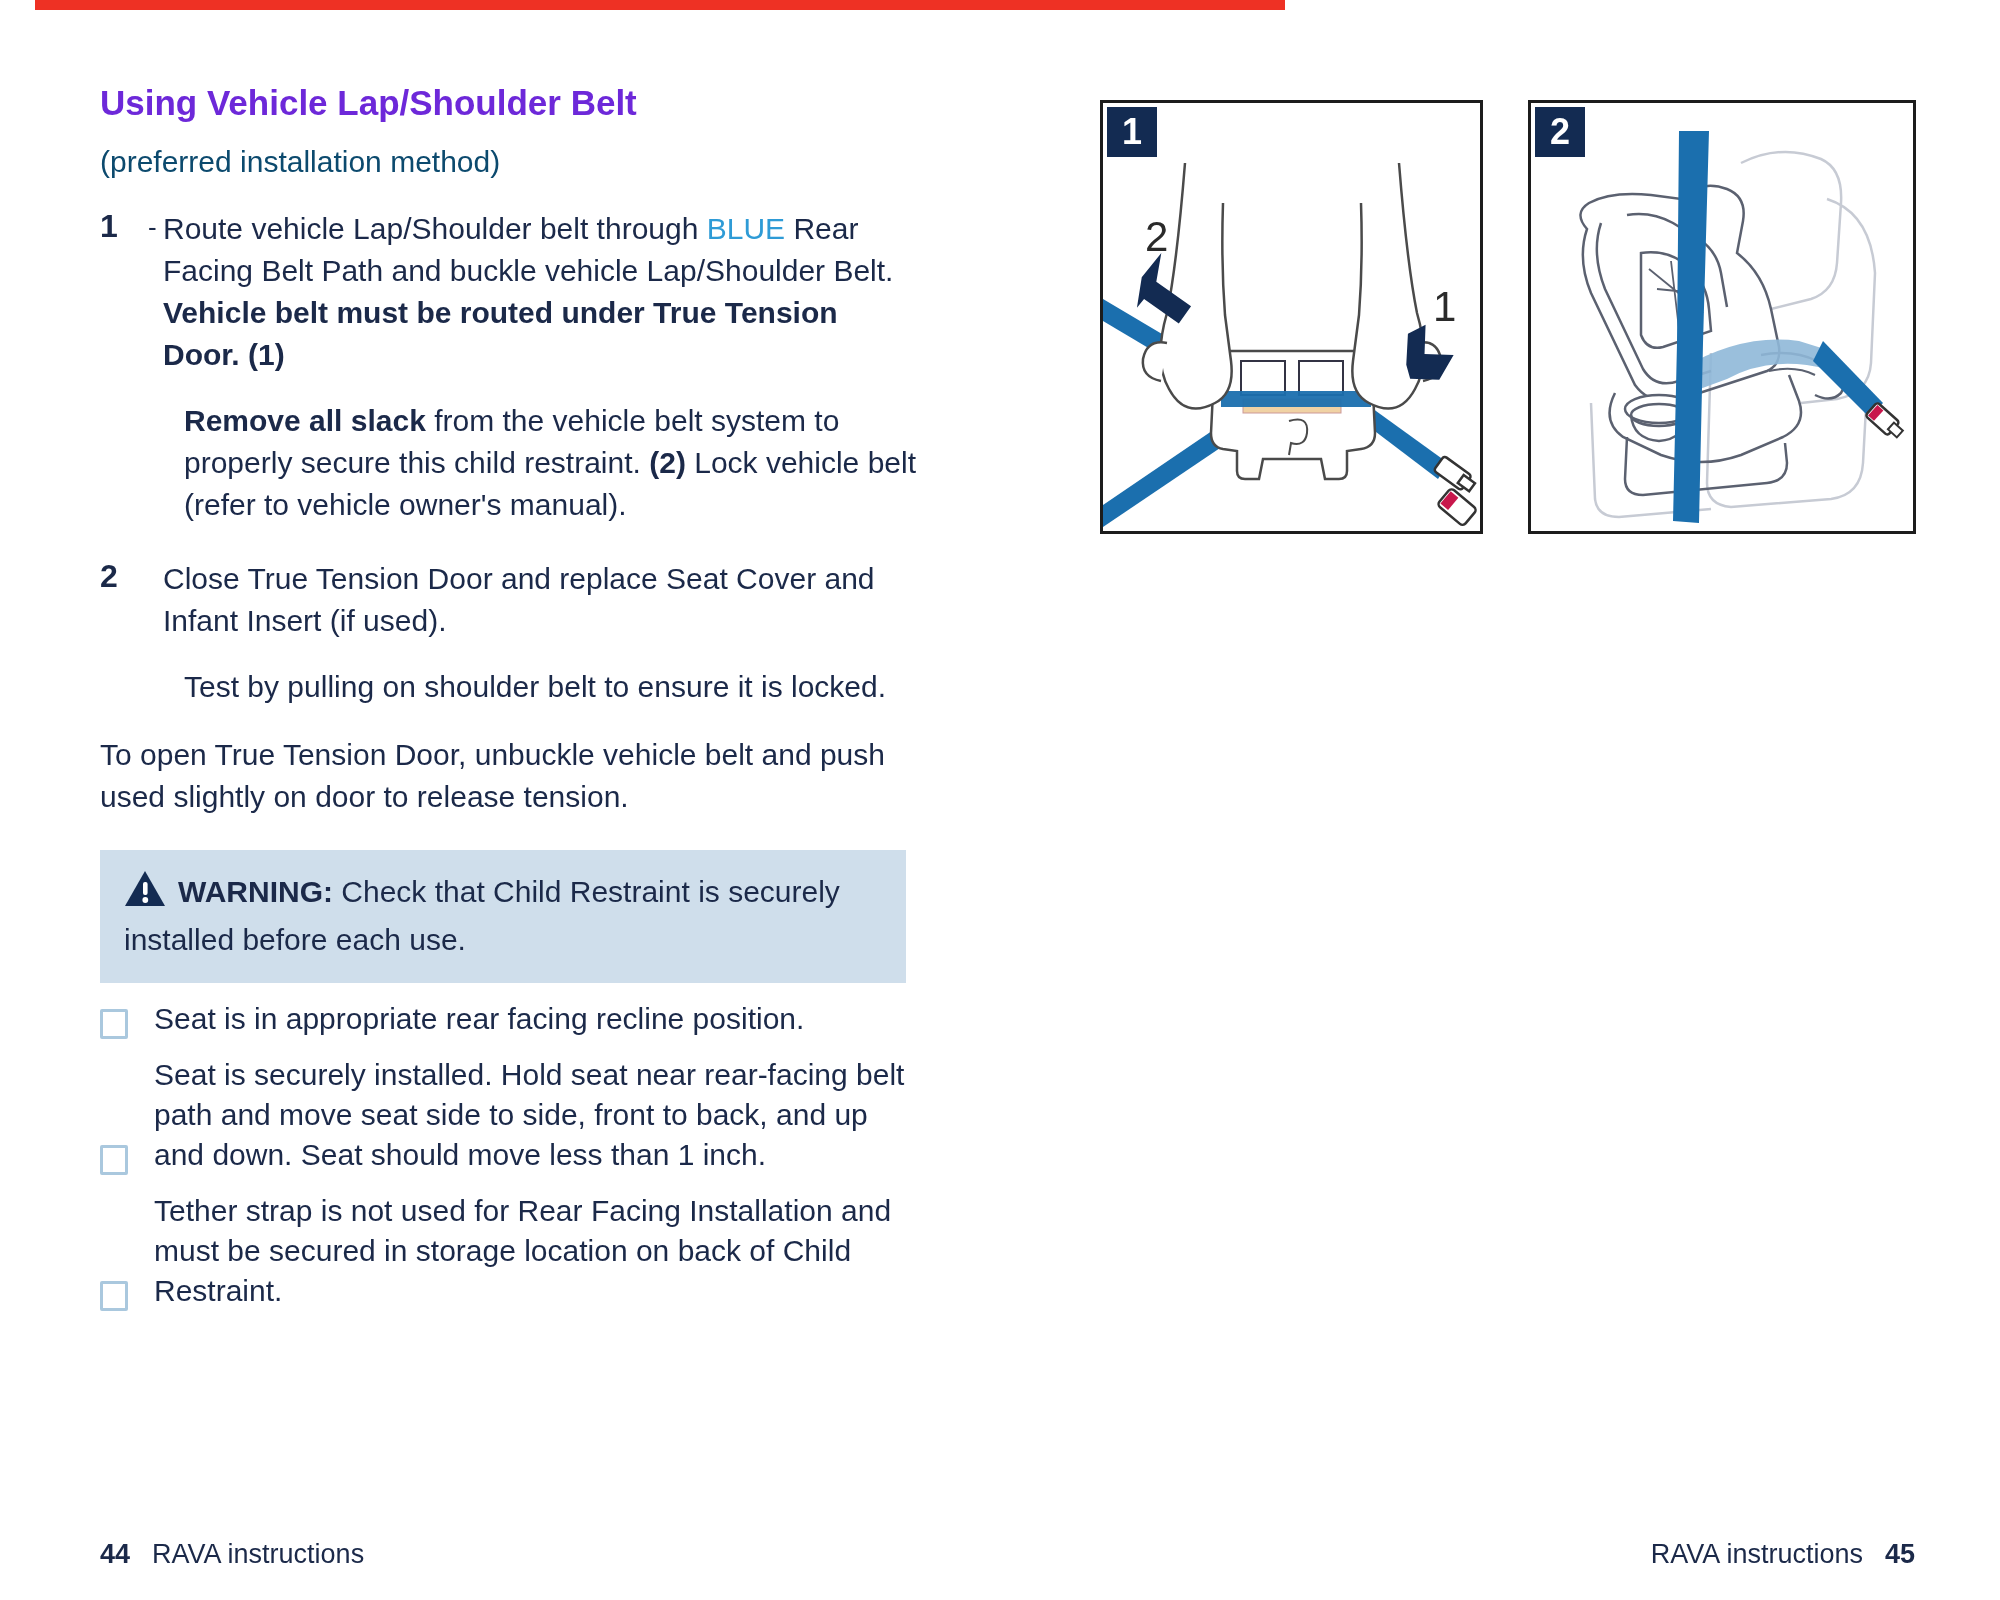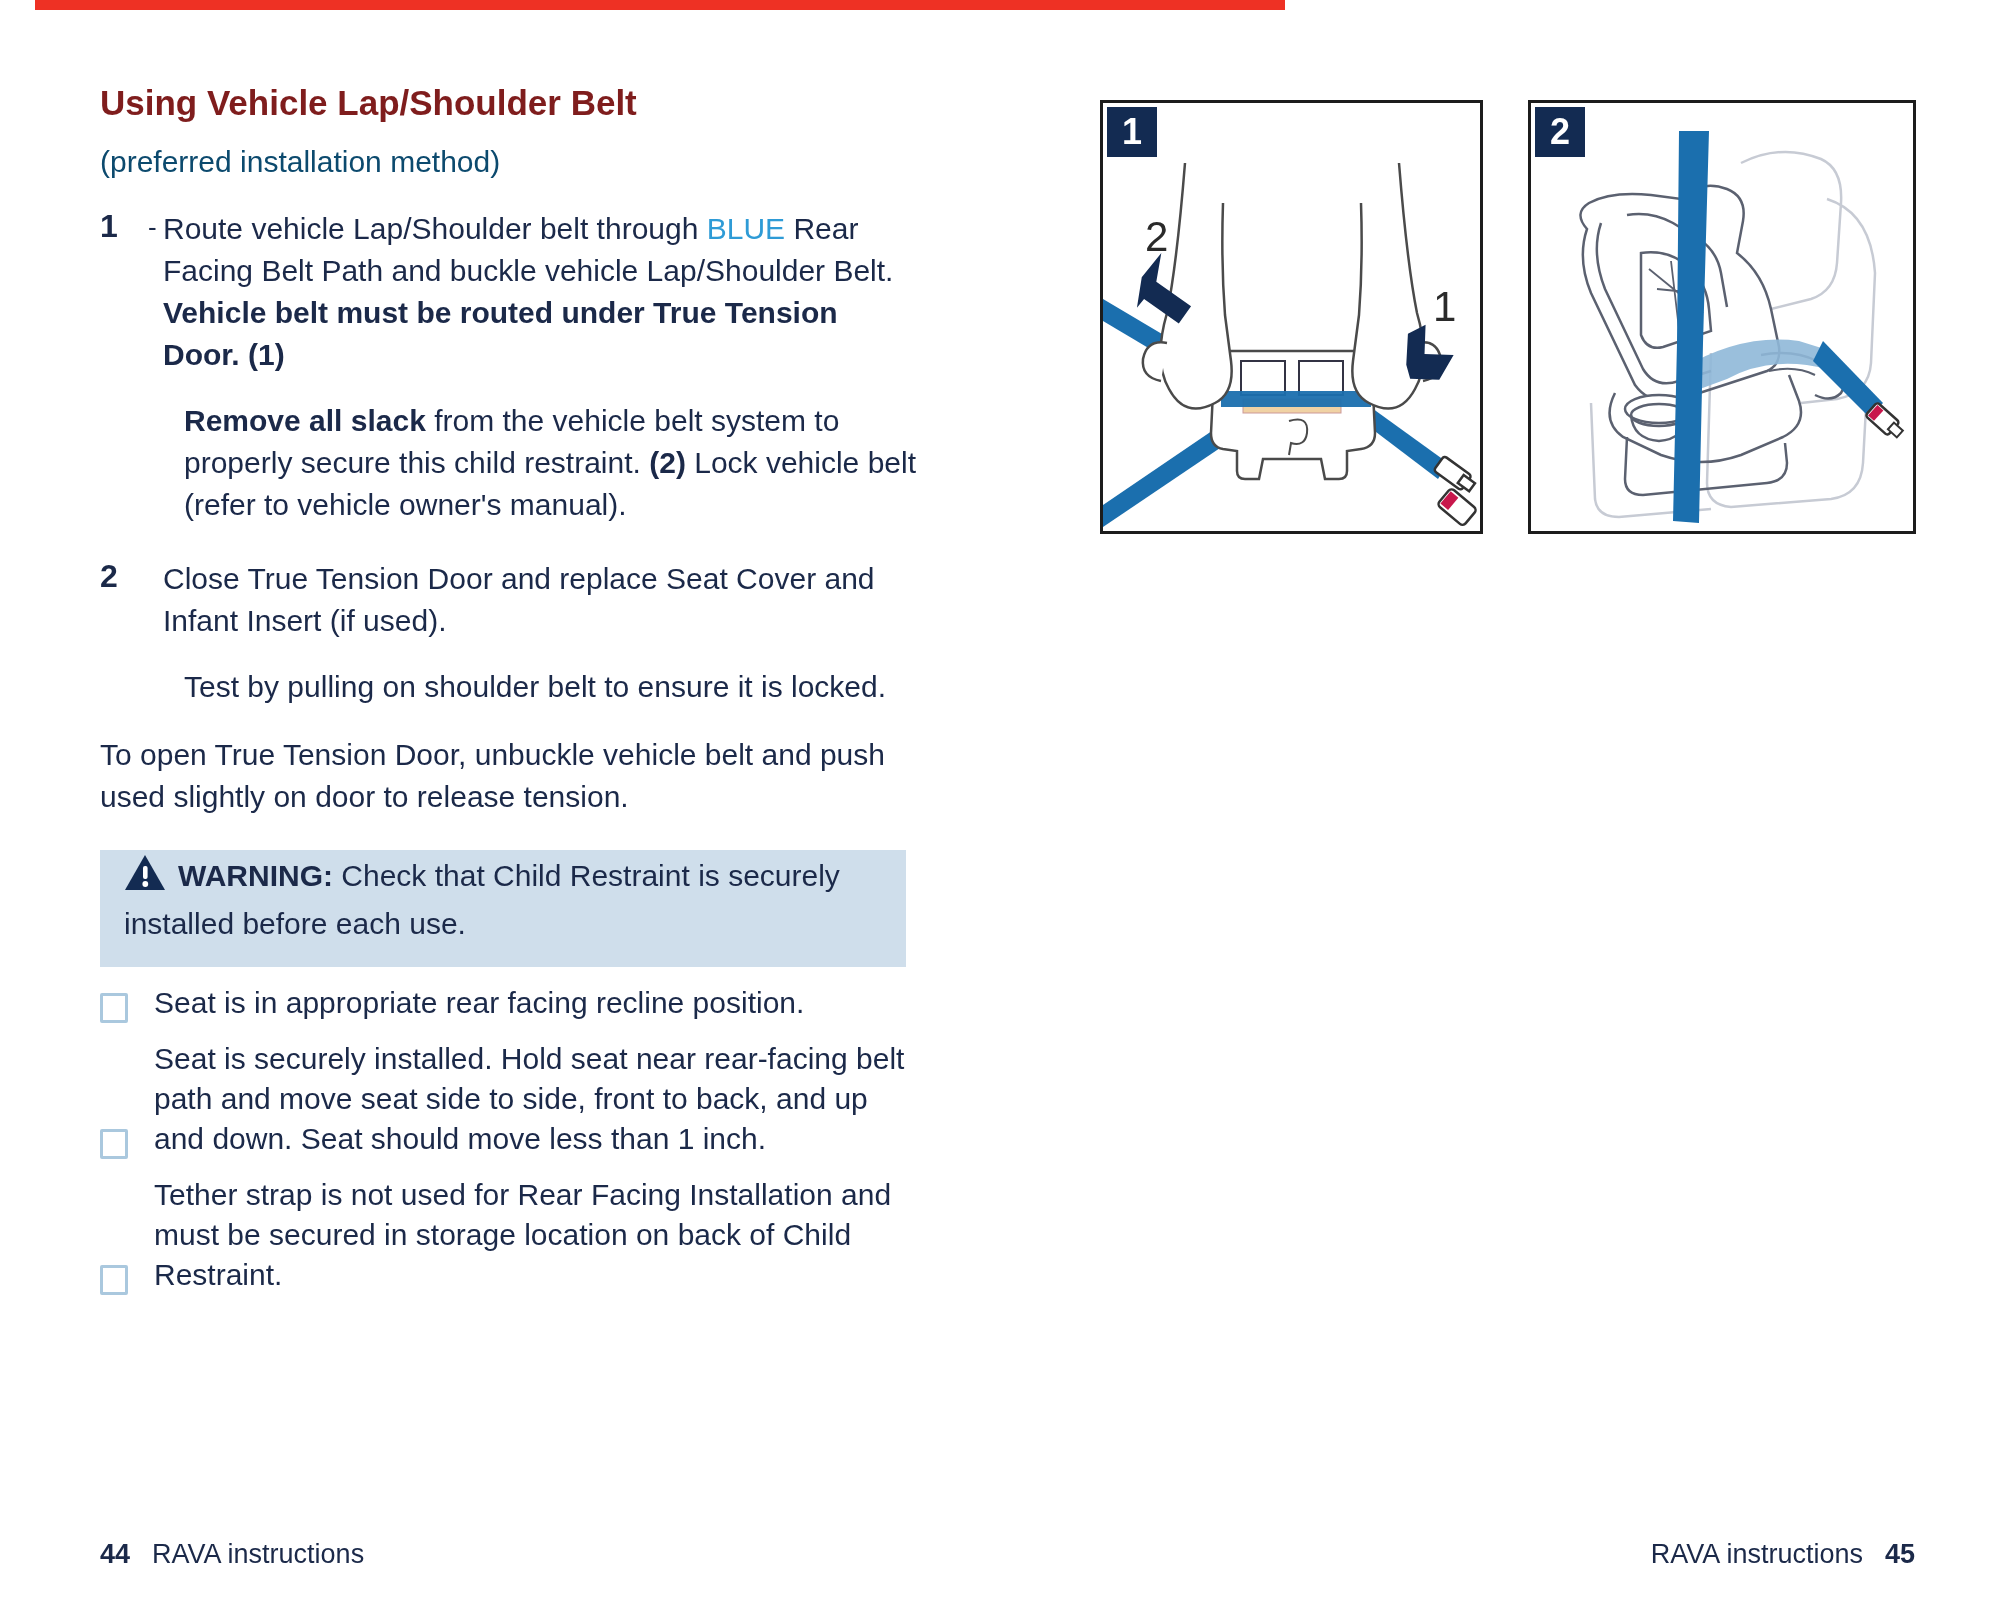--- a/index.html
+++ b/index.html
@@ -6,36 +6,36 @@
   body {
     width:2000px; height:1600px; position:relative;
     background:#ffffff; color:#1b2949;
     font-family:"Liberation Sans", sans-serif;
     overflow:hidden;
   }
   .top-bar { position:absolute; left:35px; top:0; width:1250px; height:10px; background:#ee3124; }
 
   .left-col { position:absolute; left:100px; top:80px; width:812px; }
 
-  .h1 { font-size:35px; font-weight:bold; color:#7f1d1d; line-height:46px; }
+  .h1 { font-size:35px; font-weight:bold; color:#6d28d9; line-height:46px; }
   .h2sub { font-size:30px; color:#0c4a6e; line-height:40px; margin-top:16px; }
 
   .body-text { font-size:30px; line-height:42px; color:#1b2949; }
   .b { font-weight:bold; }
   .blue-word { color:#2e9bd6; }
 
   .step { display:flex; margin-top:26px; }
   .step-num { width:48px; font-size:32px; font-weight:bold; color:#1b2949; flex:none; }
   .step-dash { width:15px; font-size:26px; color:#1b2949; flex:none; padding-top:4px; }
   .step-body { width:745px; }
   .para-indent { margin-left:84px; width:745px; margin-top:24px; }
   .para-flush { margin-top:26px; width:812px; }
 
   .warning-box {
-    margin-top:32px; background:#cfdeeb; width:758px; padding:4px 24px 22px 24px;
+    margin-top:32px; background:#cfdeeb; width:758px; padding:20px 24px 22px 24px;
     font-size:30px; line-height:42px;
   }
   .warn-tri { display:inline-block; vertical-align:-6px; margin-right:12px; }
 
   .check-h1 { font-size:35px; font-weight:bold; color:#1b75ba; margin-top:58px; line-height:44px; }
   .check-item { display:flex; margin-top:16px;align-items:flex-end; }
   .checkbox {
     flex:none; width:22px; height:24px; border:3px solid #aac8de; background:#ffffff;
     margin-top:7px; margin-right:26px; border-radius:2px;
   }

